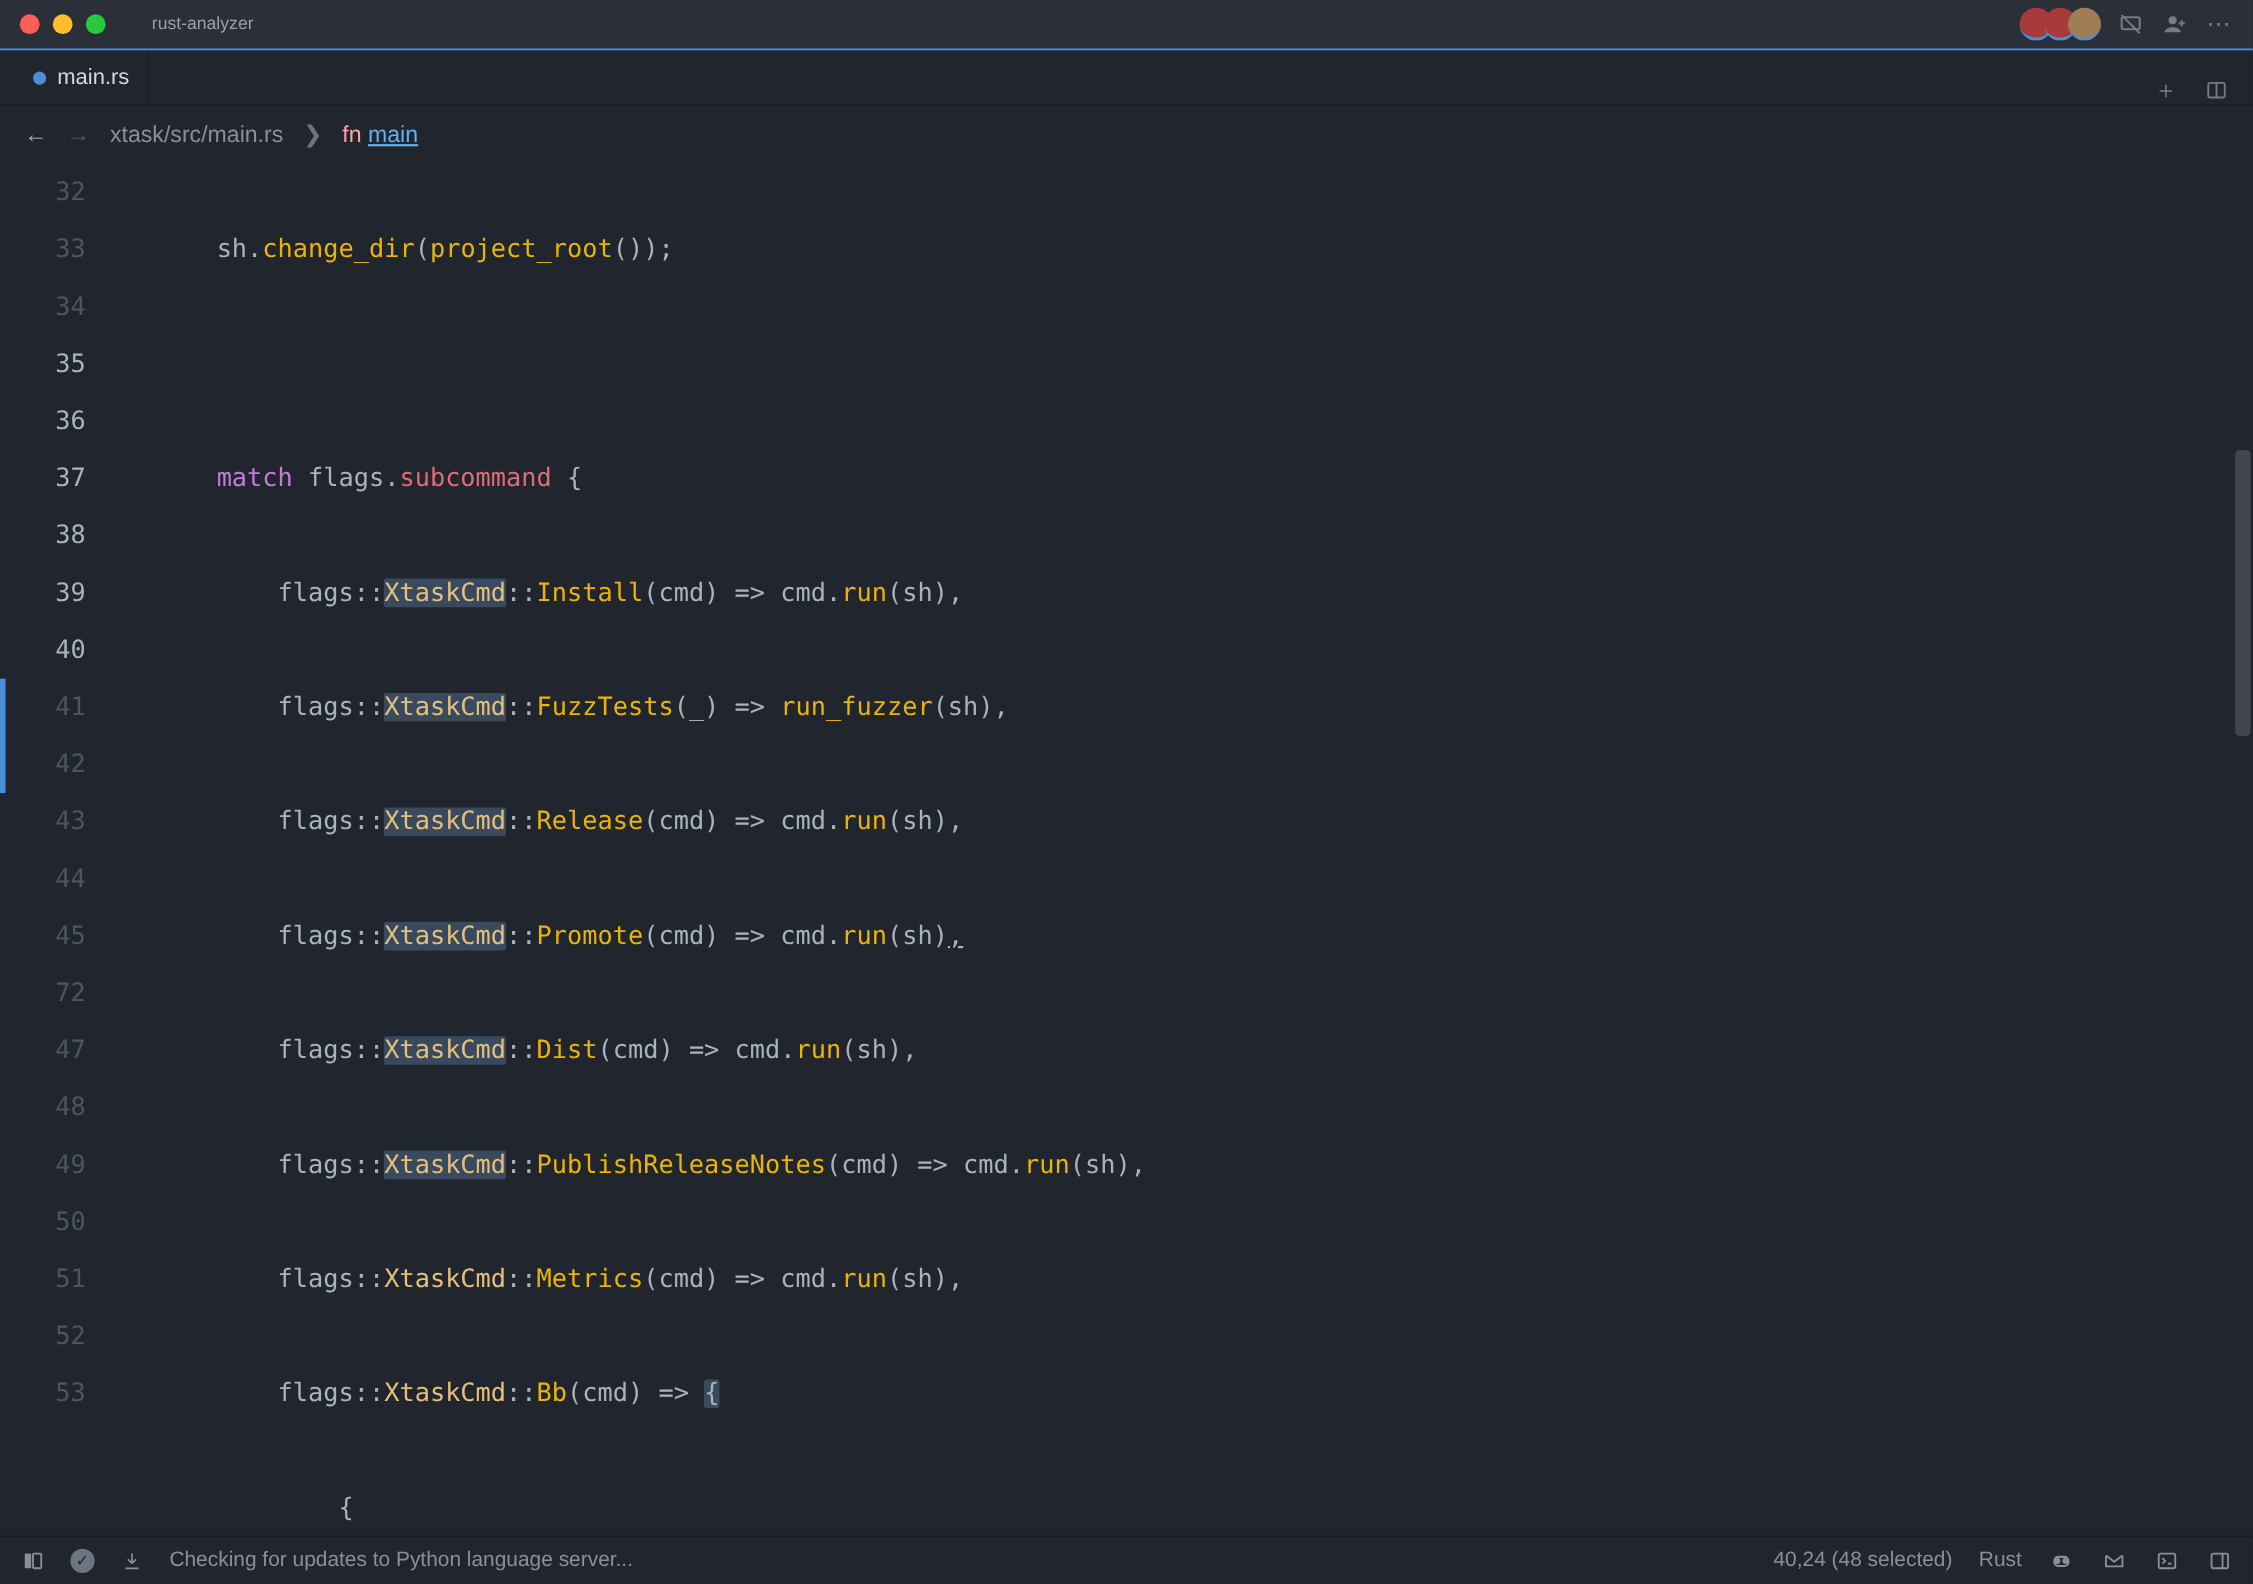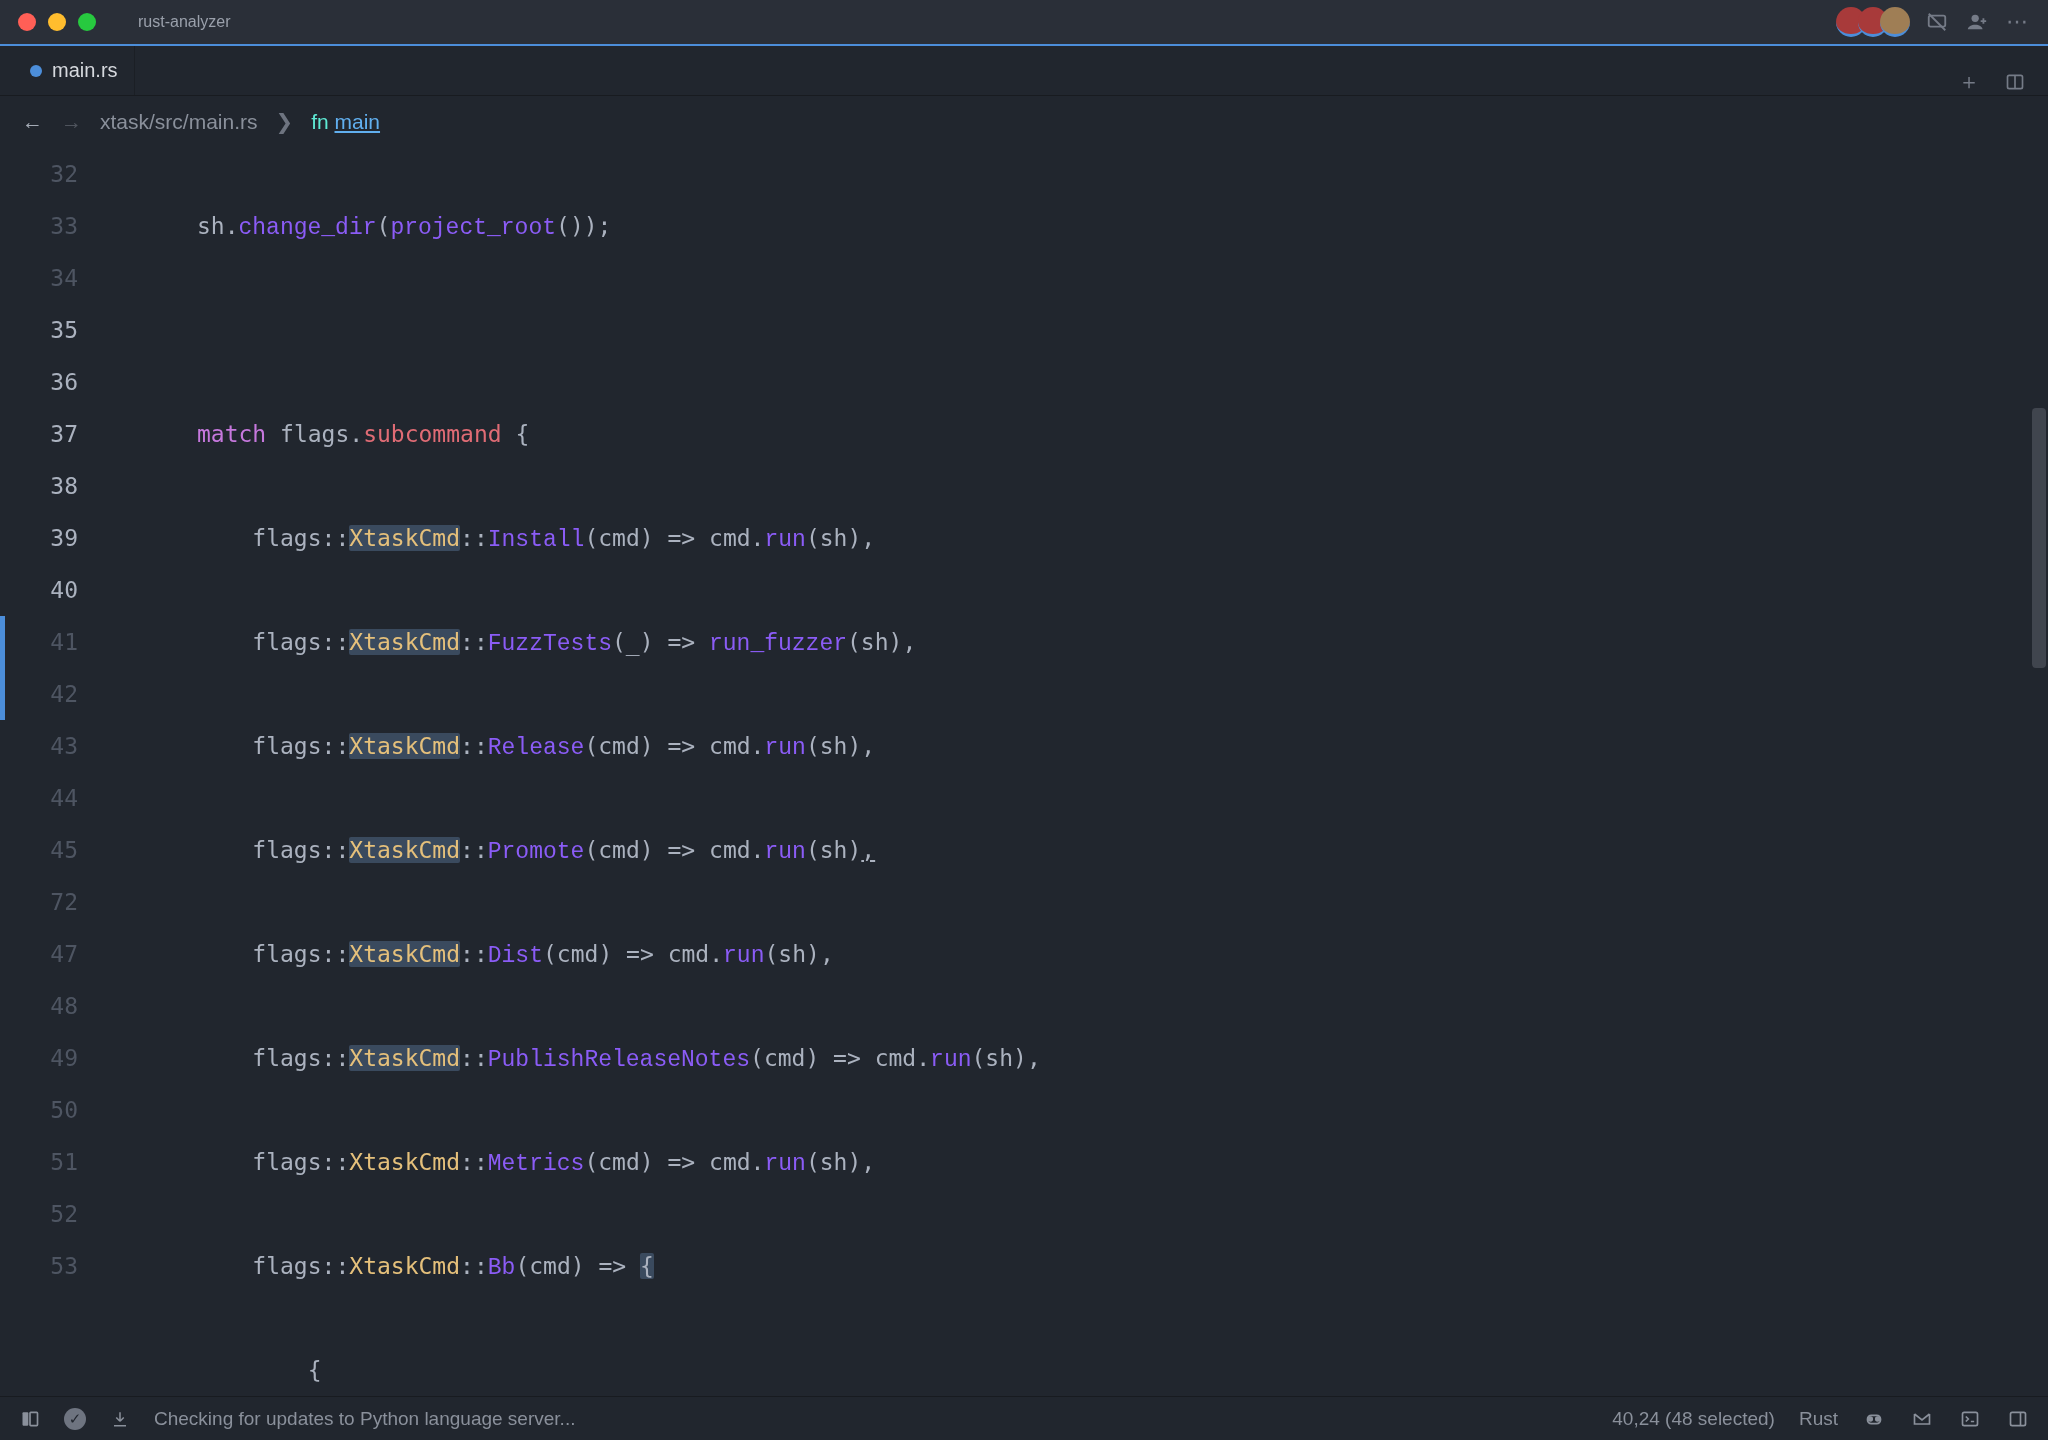--- a/index.html
+++ b/index.html
@@ -66,21 +66,21 @@
   .tabs-right { margin-left:auto; display:flex; align-items:center; gap:20px; padding-right:20px; color:#757b87; }
 
   
   .crumbs {
     display:flex; align-items:center; gap:18px;
     padding: 14px 22px;
     color:#8a909b; font-size:21px;
   }
   .crumbs .nav-arrow { color:#a5abb6; }
   .crumbs .sep { color:#6e7480; }
-  .crumb-fn  .kw { color:#5eead4; }
+  .crumb-fn  .kw { color:#fca5a5; }
   .crumb-fn  .nm { color:#61afef;text-decoration:underline; }
 
   
   .editor {
     flex: 1;
     display: flex;
     font-family: "Menlo","Monaco","Consolas",monospace;
     font-size: 23px;
     line-height: 52px;
     position:relative;
@@ -109,21 +109,21 @@
     white-space: pre;
     color:#abb2bf;
     overflow:hidden;
   }
   .code .row { height:52px; }
 
   
   .p    { color:#abb2bf; }          
   .id   { color:#e06c75; }          
   .ty   { color:#e5c07b; }          
-  .fn   { color:#8b5cf6;font-family:Liberation Mono, monospace; }          
+  .fn   { color:#eab308; }          
   .kw   { color:#c678dd; }
   .var  { color:#abb2bf; }          
   .sel  { background:#3a4a5e; border-radius:2px; }
 
   
   .scroll-thumb {
     position:absolute; right:2px; top:260px; width:14px; height:260px;
     background:#40454e; border-radius:4px;
   }
 

